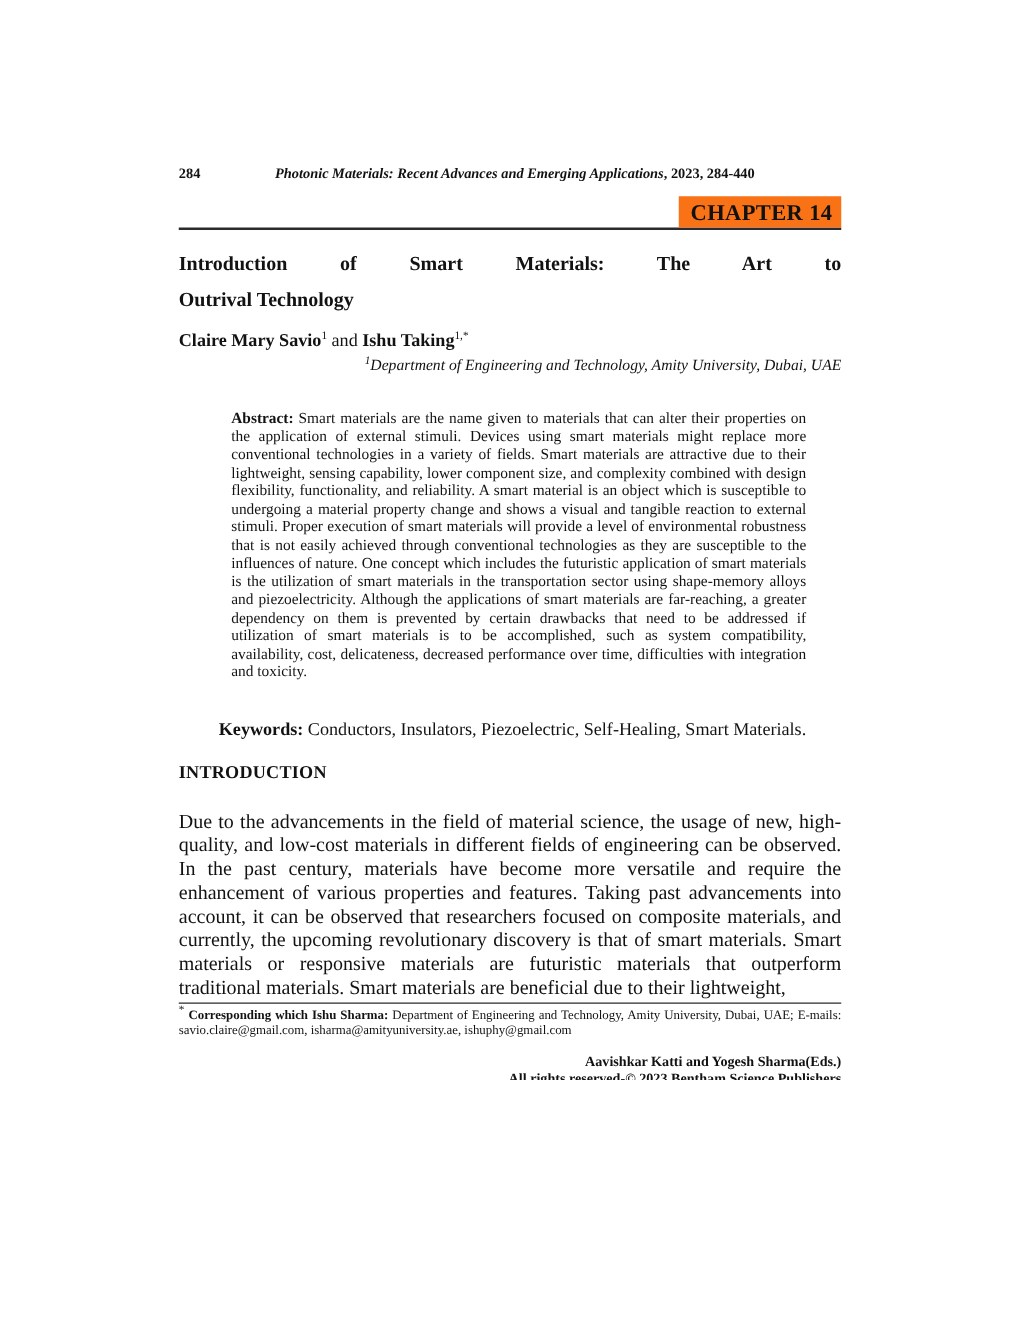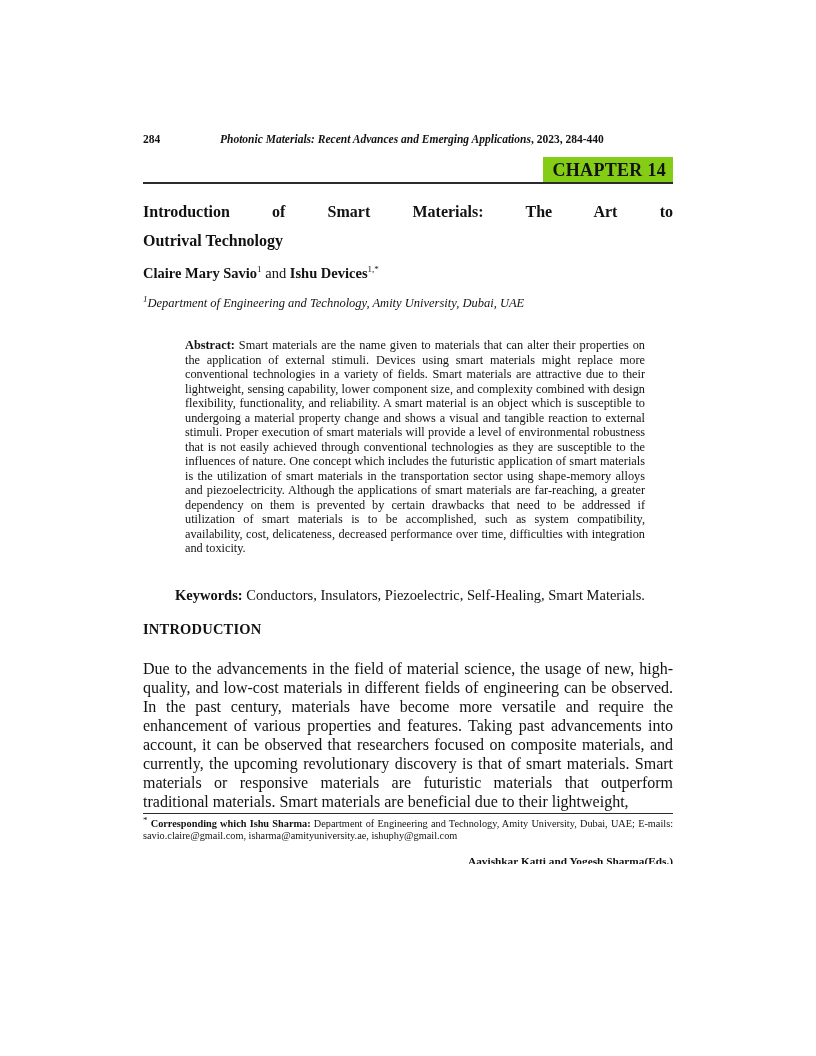--- a/index.html
+++ b/index.html
@@ -11,33 +11,33 @@
   }
   .page { position:relative; width:816px; height:864px; background:#ffffff; overflow:hidden; }
   .content { position:absolute; left:143px; top:0; width:530px; }
 
   .running-header { margin-top:133px; display:flex; font-weight:bold; font-size:11.5px; line-height:13px; }
   .running-header .pageno { width:77px; flex-shrink:0; }
   .rt-italic { font-style:italic; }
   .rt-suffix { font-style:normal; }
 
   .chapter-row { text-align:right; margin-top:11px; }
-  .chapter-box { display:inline-block; background:#84cc16; font-weight:bold; font-size:18px; line-height:22px; padding:2px 7px 1px 9px; letter-spacing:0.3px; }
+  .chapter-box { display:inline-block; background:#f97316; font-weight:bold; font-size:18px; line-height:22px; padding:2px 7px 1px 9px; letter-spacing:0.3px; }
 
   .header-rule { border-top:2px solid #2b2b2b; }
 
   .title { margin-top:13px; font-size:16px; line-height:29px; font-weight:bold; }
   .title-l1 { display:block; text-align:justify; text-align-last:justify; }
   .title-l2 { display:block; }
 
   .authors { margin-top:9px; font-size:14.5px; line-height:18px; }
   .authors b { font-weight:bold; }
   sup { font-size:9px; line-height:0; }
 
-  .affiliation { margin-top:14px; font-size:12.5px; line-height:15px; font-style:italic; }
+  .affiliation { margin-top:3px; font-size:12.5px; line-height:15px; font-style:italic;text-align:right; }
   .affiliation sup { font-style:italic; }
 
   .abstract { margin:27px 28px 0 42px; font-size:12.3px; line-height:14.5px; text-align:justify; }
   .abstract b { font-weight:bold; }
 
   .keywords { margin-top:30px; font-size:14.5px; line-height:18px; }
   .keywords b { font-weight:bold;margin-left:32px; }
 
   .section-heading { margin-top:16px; font-size:14.5px; line-height:18px; font-weight:bold; letter-spacing:0.2px; }
 
@@ -63,21 +63,21 @@
       <span class="chapter-box">CHAPTER 14</span>
     </div>
 
     <div class="header-rule"></div>
 
     <h1 class="title">
       <span class="title-l1">Introduction of Smart Materials: The Art to</span>
       <span class="title-l2">Outrival Technology</span>
     </h1>
 
-    <div class="authors"><b>Claire Mary Savio</b><sup>1</sup> <span>and</span> <b>Ishu Devices</b><sup>1,*</sup></div>
+    <div class="authors"><b>Claire Mary Savio</b><sup>1</sup> <span>and</span> <b>Ishu Taking</b><sup>1,*</sup></div>
 
     <div class="affiliation"><sup>1</sup><span>Department of Engineering and Technology, Amity University, Dubai, UAE</span></div>
 
     <p class="abstract"><b>Abstract:</b> <span>Smart materials are the name given to materials that can alter their properties on the application of external stimuli. Devices using smart materials might replace more conventional technologies in a variety of fields. Smart materials are attractive due to their lightweight, sensing capability, lower component size, and complexity combined with design flexibility, functionality, and reliability. A smart material is an object which is susceptible to undergoing a material property change and shows a visual and tangible reaction to external stimuli. Proper execution of smart materials will provide a level of environmental robustness that is not easily achieved through conventional technologies as they are susceptible to the influences of nature. One concept which includes the futuristic application of smart materials is the utilization of smart materials in the transportation sector using shape-memory alloys and piezoelectricity. Although the applications of smart materials are far-reaching, a greater dependency on them is prevented by certain drawbacks that need to be addressed if utilization of smart materials is to be accomplished, such as system compatibility, availability, cost, delicateness, decreased performance over time, difficulties with integration and toxicity.</span></p>
 
     <p class="keywords"><b>Keywords:</b> <span>Conductors, Insulators, Piezoelectric, Self-Healing, Smart Materials.</span></p>
 
     <h2 class="section-heading">INTRODUCTION</h2>
 
     <p class="body-text">Due to the advancements in the field of material science, the usage of new, high-quality, and low-cost materials in different fields of engineering can be observed. In the past century, materials have become more versatile and require the enhancement of various properties and features. Taking past advancements into account, it can be observed that researchers focused on composite materials, and currently, the upcoming revolutionary discovery is that of smart materials. Smart materials or responsive materials are futuristic materials that outperform traditional materials. Smart materials are beneficial due to their lightweight,</p>

